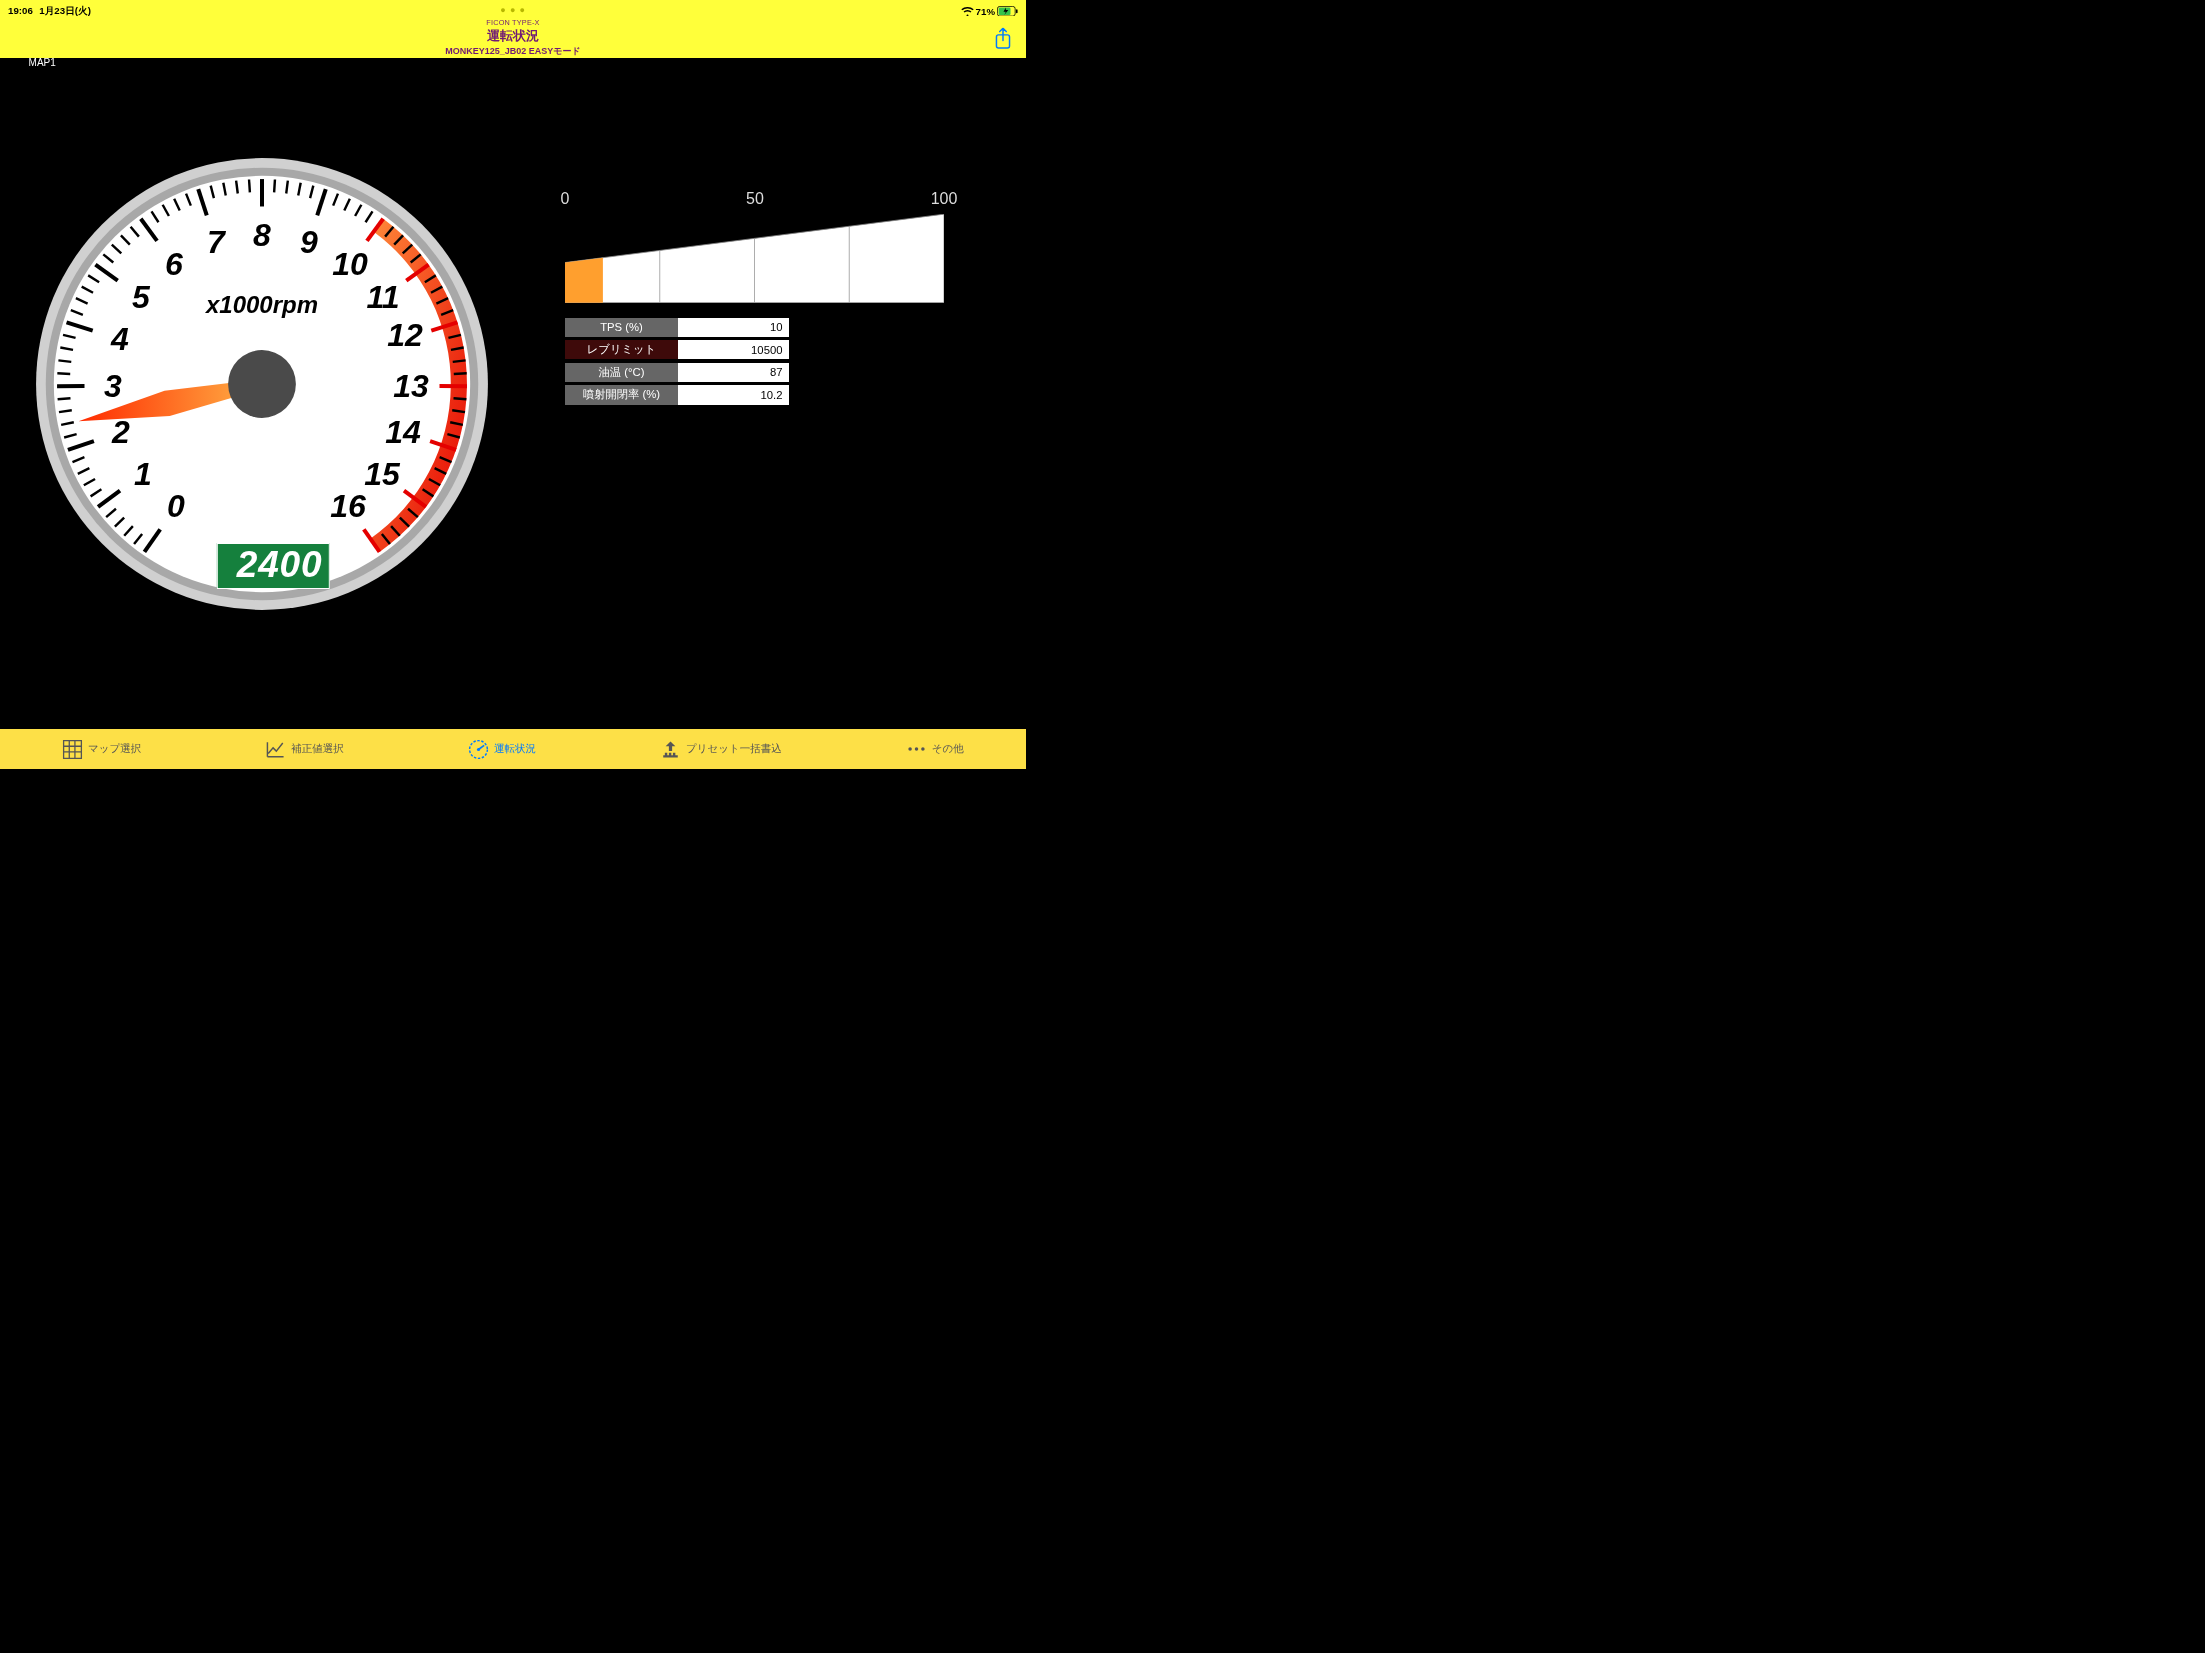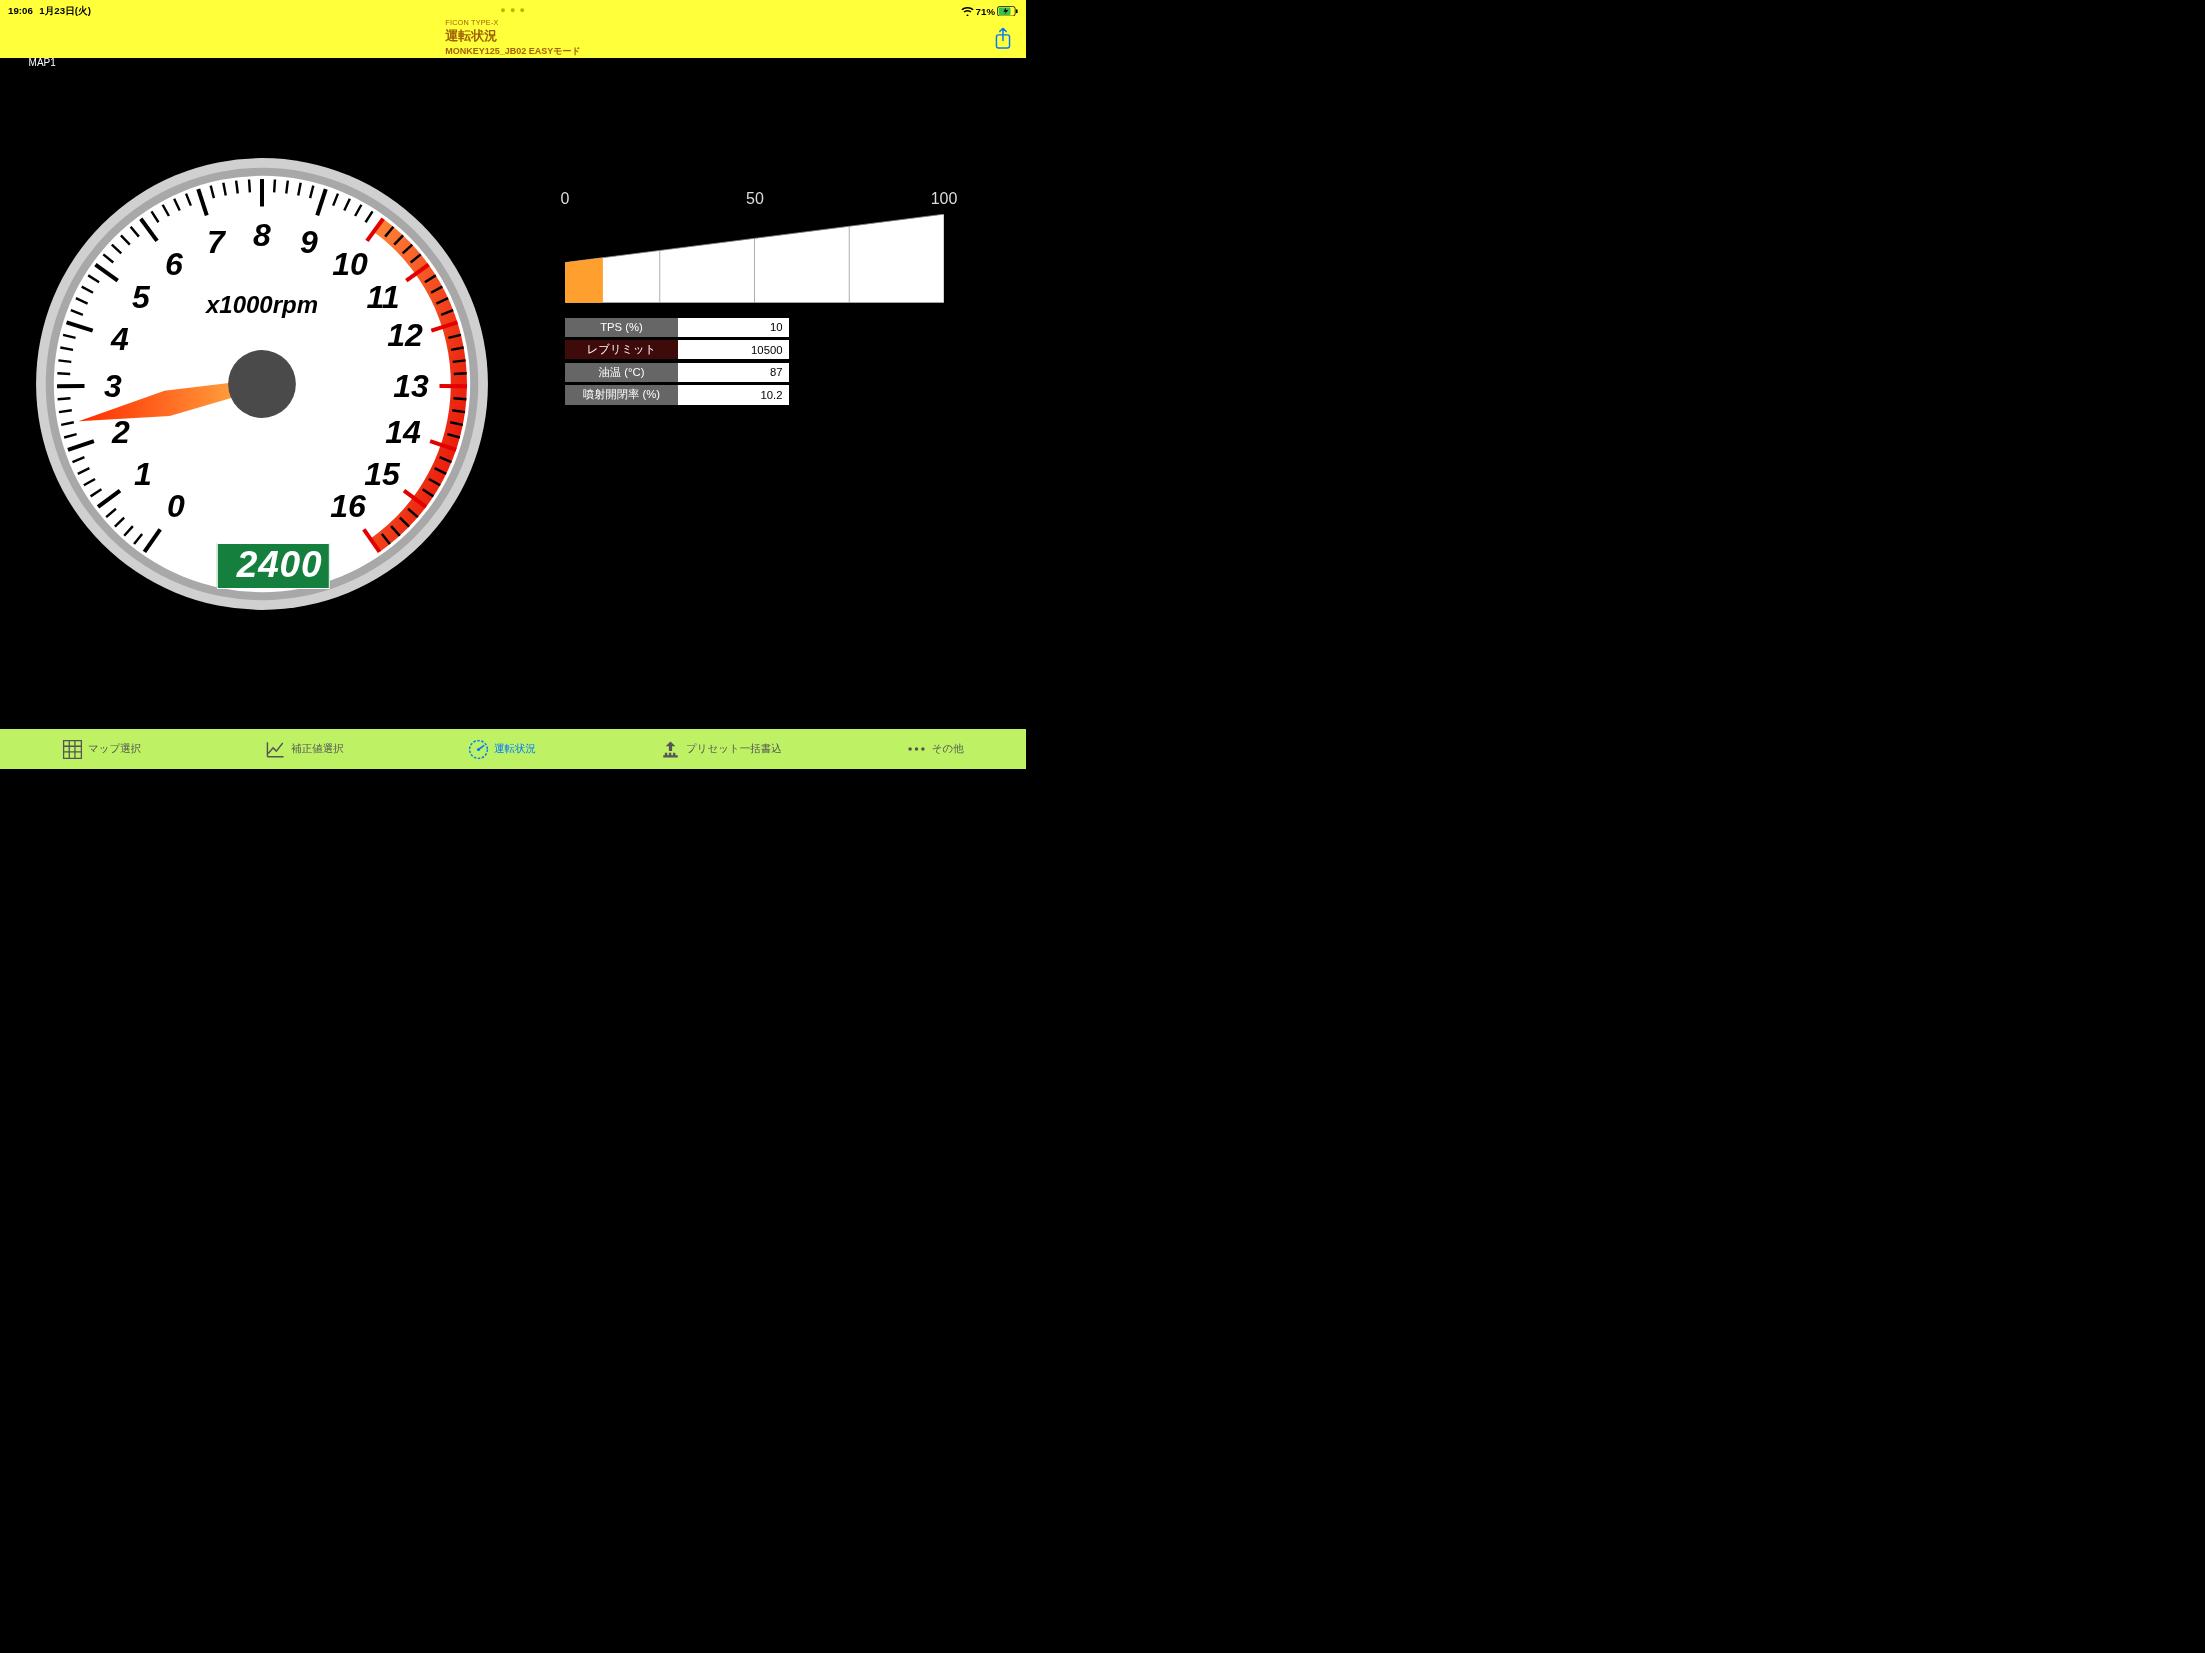--- a/index.html
+++ b/index.html
@@ -21,21 +21,21 @@
     z-index: 10;
   }
   .status-left { display: flex; gap: 6.5px; font-weight: 600;}
   .status-right { display: flex; align-items: center; gap: 2px; font-weight: 700;}
   .header {
     position: absolute; top: 18px; left: 0; right: 0; height: 40px;
     background: #ffff3a;
     display: flex; align-items: center; justify-content: center;
     z-index: 10;
   }
-  .header-center { text-align: left; color: #a16207; }
+  .header-center { text-align: center; color: #701a75; }
   .header-x { font-size: 7.3px; letter-spacing: 0.2px; font-weight: 500; }
   .header-title { font-size: 13px; font-weight: 700; }
   .header-sub { font-size: 9px; font-weight: 600; }
   .share-btn {
     position: absolute; right: 14.5px; top: 50%; transform: translateY(-50%);
     color: #007aff; width: 18px; height: 21px;
   }
   .indicator-dots {
     position: absolute; top: -13px; left: 0; right: 0;
     text-align: center; color: #b7b700; font-size: 9px; letter-spacing: 0.8px;
@@ -78,21 +78,21 @@
   .readouts { margin-top: 14.5px; width: 224px; display: flex; flex-direction: column; gap: 3.2px;}
   .ro-row { display: flex; height: 19.4px; }
   .ro-label { flex: 0 0 113px; background: #666; color: #fff; font-size: 11.3px;
     display: flex; align-items: center; justify-content: center; }
   .ro-label.limit { background: #3e0a0a; }
   .ro-value { flex: 1; background: #fff; color: #000; font-size: 11.3px;
     display: flex; align-items: center; justify-content: flex-end; padding-right: 6.5px; }
   
   .tabbar {
     position: absolute; bottom: 0; left: 0; right: 0; height: 40px;
-    background: #bef264; display: flex; justify-content: space-around;
+    background: #fde047; display: flex; justify-content: space-around;
     align-items: center;
   }
   .tab { display: flex; align-items: center; gap: 4.8px; color: #555; font-size: 10.5px;}
   .tab.active { color: #007aff; }
   .tab-icon { width: 21px; height: 21px; display: flex; align-items: center; justify-content: center;}
 </style>
 </head>
 <body>
 
 <div class="status-bar">

